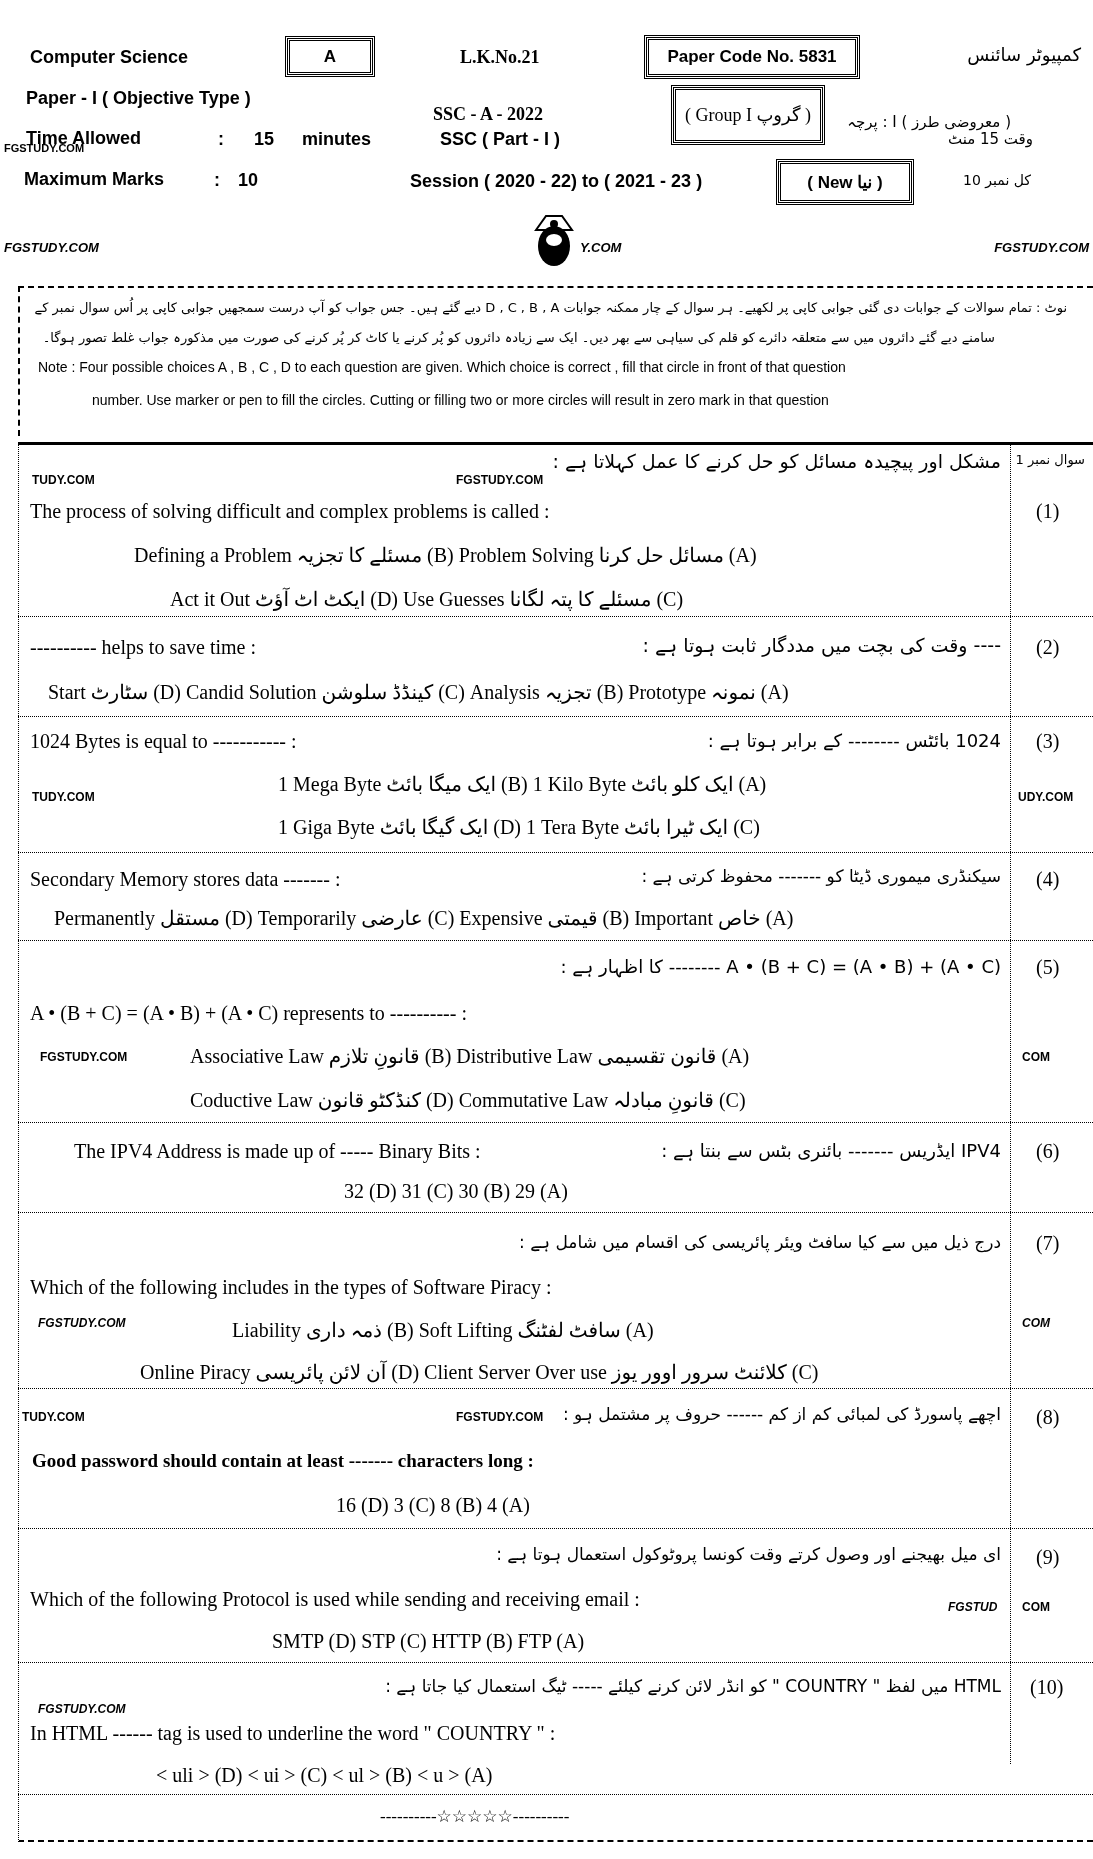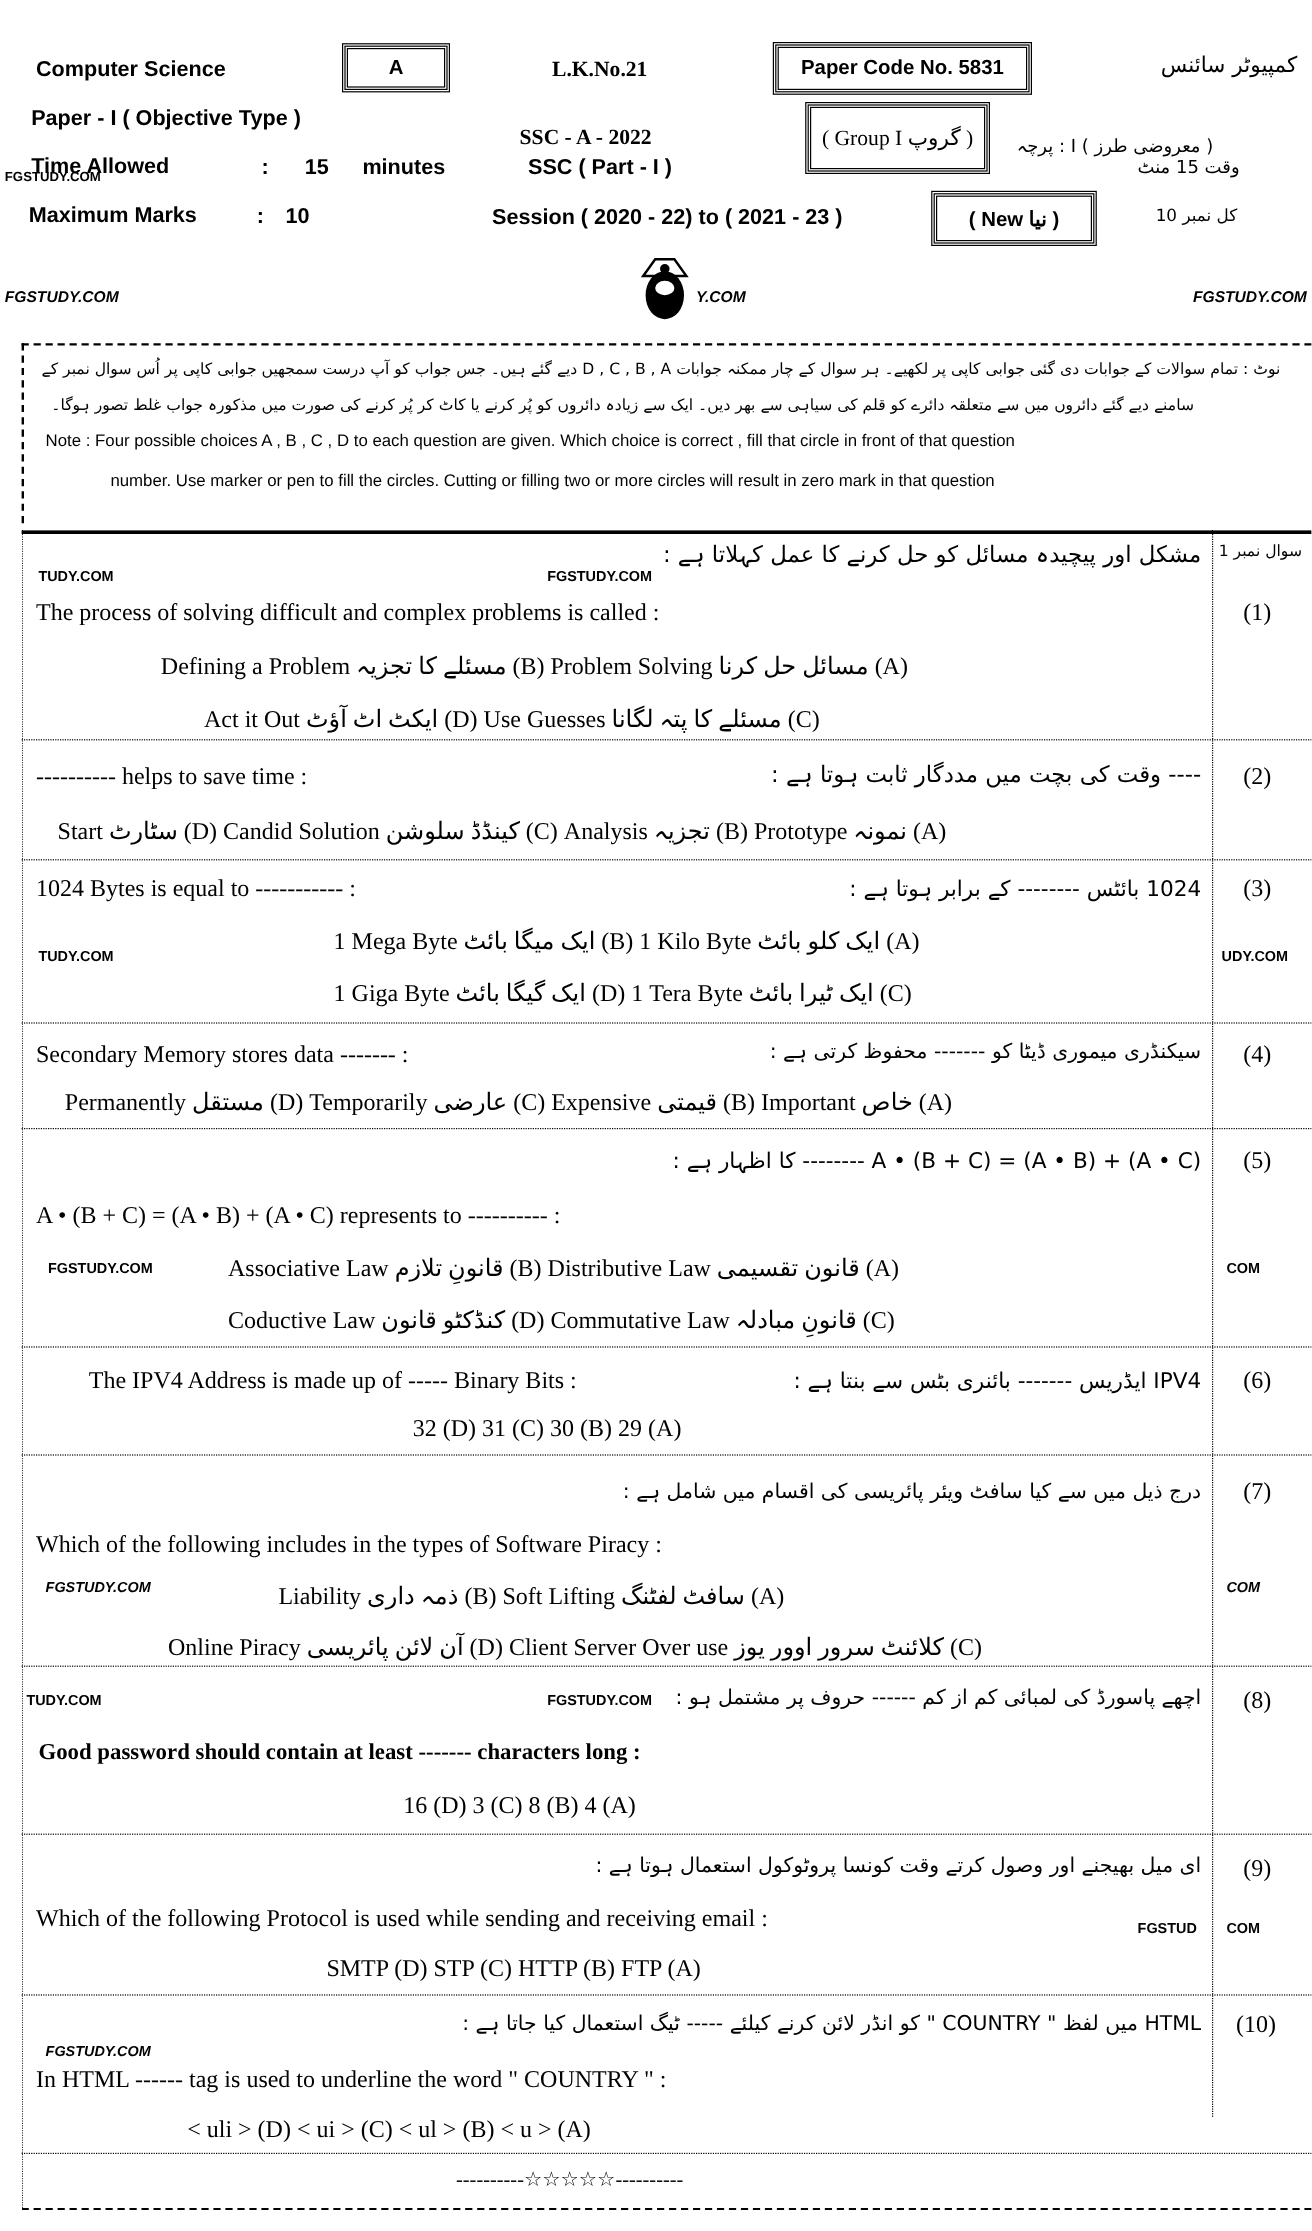--- a/index.html
+++ b/index.html
@@ -147,21 +147,21 @@
 <div class="abs qnum" style="left:1036px;top:1406px;">(8)</div>
 <div class="abs urdu" style="right:92px;top:1404px;font-size:17px;">اچھے پاسورڈ کی لمبائی کم از کم ------ حروف پر مشتمل ہو    :</div>
 <div class="abs wm" style="left:22px;top:1410px;font-size:12px;">TUDY.COM</div>
 <div class="abs wm" style="left:456px;top:1410px;font-size:12px;">FGSTUDY.COM</div>
 <div class="abs q-en" style="left:32px;top:1450px;font-weight:bold;font-size:19px;">Good password should contain at least ------- characters long :</div>
 <div class="abs opt" style="left:336px;top:1494px;">16     (D)     3    (C)     8     (B)     4     (A)</div>
 
 <div class="abs qnum" style="left:1036px;top:1546px;">(9)</div>
 <div class="abs urdu" style="right:92px;top:1544px;font-size:17px;">ای میل بھیجنے اور وصول کرتے وقت کونسا پروٹوکول استعمال ہوتا ہے     :</div>
 <div class="abs q-en" style="left:30px;top:1588px;">Which of the following Protocol is used while sending and receiving email  :</div>
-<div class="abs wm" style="left:948px;top:1600px;font-size:12px;">FGSTUD</div>
+<div class="abs wm" style="left:948px;top:1600px;font-size:12px;font-style:italic;">FGSTUD</div>
 <div class="abs wm" style="left:1022px;top:1600px;font-size:12px;">COM</div>
 <div class="abs opt" style="left:272px;top:1630px;">SMTP     (D)    STP      (C)        HTTP       (B)    FTP    (A)</div>
 
 <div class="abs qnum" style="left:1030px;top:1676px;">(10)</div>
 <div class="abs urdu" style="right:92px;top:1676px;font-size:17px;">HTML میں لفظ " COUNTRY " کو انڈر لائن کرنے کیلئے ----- ٹیگ استعمال کیا جاتا ہے     :</div>
 <div class="abs wm" style="left:38px;top:1702px;font-size:12px;font-style:italic;">FGSTUDY.COM</div>
 <div class="abs q-en" style="left:30px;top:1722px;">In HTML ------ tag is used to underline the word " COUNTRY " :</div>
 <div class="abs opt" style="left:156px;top:1764px;">&lt;  uli &gt;      (D)     &lt;  ui  &gt;     (C)     &lt;  ul  &gt;   (B)     &lt;  u  &gt;   (A)</div>
 
 <div class="abs" style="left:380px;top:1806px;font-size:17px;letter-spacing:0px;">----------☆☆☆☆☆----------</div>

